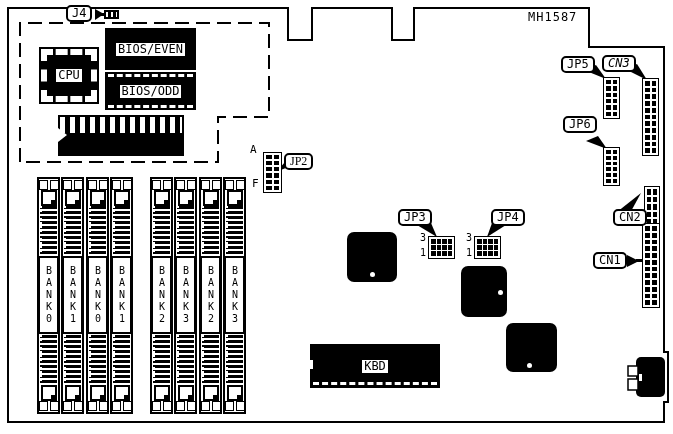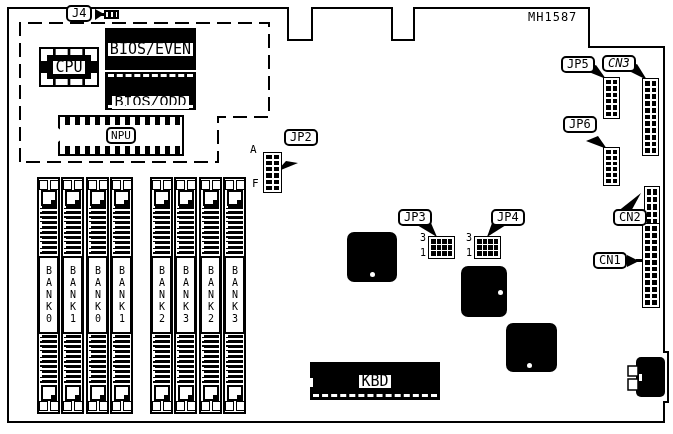--- a/index.html
+++ b/index.html
@@ -12,21 +12,21 @@
   
   .callout{background:#fff;border:2px solid #000;border-radius:5px;
            font-size:12px;line-height:13px;padding:0 4px;z-index:3;white-space:nowrap;}
 
   
   .pinblock{display:grid;background:#fff;border:1px solid #000;gap:2px;padding:2px;}
   .pincell{background:#000;}
 
   
   .chip{background:#000;}
-  .chip-label{background:#fff;border:1px solid #000;font-size:15px;line-height:13px;
+  .chip-label{background:#fff;border:1px solid #000;font-size:12px;line-height:13px;
               padding:0 2px;white-space:nowrap;}
   .hdash{position:absolute;left:3px;right:3px;height:0;border-top:3px dashed #fff;}
 
   
   .plcc{background:#000;border-radius:7px;}
   .plcc-dot{position:absolute;width:5px;height:5px;background:#fff;border-radius:50%;}
 
   
   .cpu-ticks{position:absolute;inset:2px;border:6px dashed #fff;}
   .cpu-core{position:absolute;inset:9px;background:#000;display:flex;align-items:center;justify-content:center;}
@@ -87,43 +87,40 @@
     </g>
   </svg>
 
   <div class="layer">
 
     <div class="abs callout" style="left:66px;top:5px;"><span>J4</span></div>
     <div class="abs" style="left:104px;top:10px;width:15px;height:9px;background:#000;padding:2px 2px;">
       <div style="height:100%;background:repeating-linear-gradient(90deg,#fff 0 2px,#000 2px 5px);"></div>
     </div>
 
-    <div class="abs chip" style="left:39px;top:47px;width:60px;height:40px;">
+    <div class="abs chip" style="left:39px;top:47px;width:60px;height:57px;">
       <div class="cpu-ticks"></div>
       <div class="cpu-core">
         <span class="chip-label">CPU</span>
       </div>
       <div class="cpu-pin1"></div>
     </div>
 
     <div class="abs chip" style="left:105px;top:28px;width:91px;height:42px;display:flex;align-items:center;justify-content:center;">
       <span class="chip-label">BIOS/EVEN</span>
     </div>
 
-    <div class="abs chip" style="left:105px;top:72px;width:91px;height:38px;display:flex;align-items:flex-end;justify-content:center;font-family:Liberation Mono, monospace;">
+    <div class="abs chip" style="left:105px;top:72px;width:91px;height:38px;display:flex;align-items:center;justify-content:center;">
       <div class="hdash" style="top:2px;"></div>
       <span class="chip-label">BIOS/ODD</span>
       <div class="hdash" style="bottom:2px;"></div>
     </div>
 
     <div class="abs npu" style="left:58px;top:115px;width:126px;height:41px;">
       <div class="dip-pins"></div>
-      <div class="npu-mid">
-        <span class="npu-label">NPU</span>
-      </div>
       <div class="dip-pins"></div>
       <div class="npu-notch"></div>
     </div>
 
     <div class="abs bank" style="left:37px;top:177px;">
       <div class="bpins">
           <div class="bpin"></div>
           <div class="bpin"></div>
         </div>
         <div class="key"></div>
@@ -267,21 +264,21 @@
         <div class="pincell"></div>
         <div class="pincell"></div>
         <div class="pincell"></div>
         <div class="pincell"></div>
         <div class="pincell"></div>
         <div class="pincell"></div>
         <div class="pincell"></div>
         <div class="pincell"></div>
       </div>
     <span class="abs pin-letter" style="left:252px;top:178px;">F</span>
-    <div class="abs callout" style="left:284px;top:129px;"><span>JP2</span></div>
+    <div class="abs callout" style="left:284px;top:153px;font-family:Liberation Serif, serif;"><span>JP2</span></div>
 
     <div class="abs callout" style="left:398px;top:209px;"><span>JP3</span></div>
     <span class="abs pin-letter" style="left:420px;top:232px;font-size:10px;">3</span>
     <span class="abs pin-letter" style="left:420px;top:247px;font-size:10px;">1</span>
     <div class="abs pinblock" style="left: 428px; top: 236px; width: 27px; height: 23px; gap: 1px; grid-template-columns: repeat(4, 1fr); grid-template-rows: repeat(3, 1fr);">
         <div class="pincell"></div>
         <div class="pincell"></div>
         <div class="pincell"></div>
         <div class="pincell"></div>
         <div class="pincell"></div>
@@ -315,21 +312,21 @@
     <div class="abs plcc" style="left:347px;top:232px;width:50px;height:50px;">
       <div class="plcc-dot" style="left:23px;bottom:5px;"></div>
     </div>
     <div class="abs plcc" style="left:461px;top:266px;width:46px;height:51px;">
       <div class="plcc-dot" style="right:4px;top:24px;"></div>
     </div>
     <div class="abs plcc" style="left:506px;top:323px;width:51px;height:49px;">
       <div class="plcc-dot" style="left:21px;bottom:4px;"></div>
     </div>
 
-    <div class="abs chip" style="left:310px;top:362px;width:130px;height:38px;display:flex;align-items:center;justify-content:center;">
+    <div class="abs chip" style="left:310px;top:344px;width:130px;height:44px;display:flex;align-items:center;justify-content:center;">
       <span class="chip-label">KBD</span>
       <div class="hdash" style="bottom:3px;"></div>
       <div class="kbd-notch"></div>
     </div>
 
     <div class="abs callout" style="left:561px;top:56px;"><span>JP5</span></div>
     <div class="abs pinblock" style="left: 603px; top: 77px; width: 17px; height: 42px; grid-template-columns: repeat(2, 1fr); grid-template-rows: repeat(6, 1fr);">
         <div class="pincell"></div>
         <div class="pincell"></div>
         <div class="pincell"></div>

